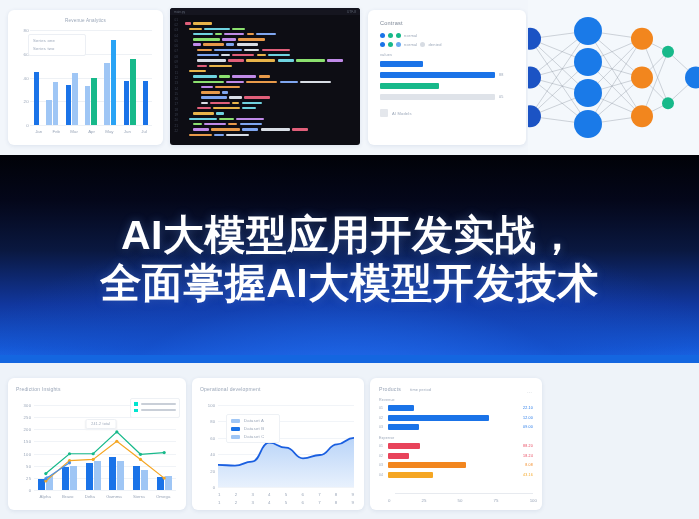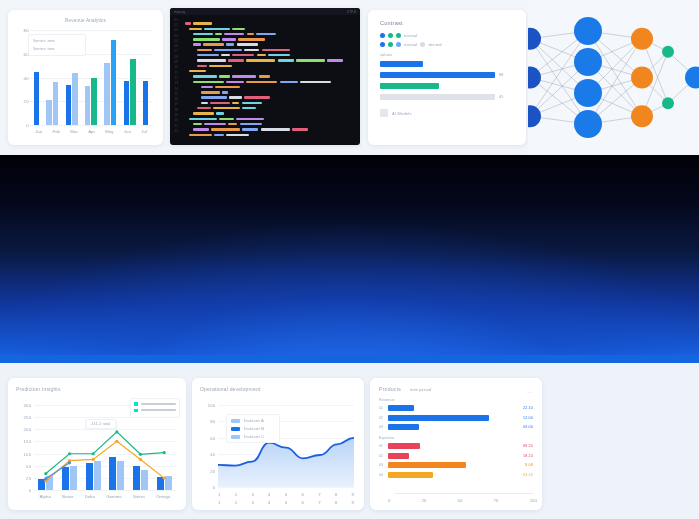--- a/index.html
+++ b/index.html
@@ -402,20 +402,22 @@
           <circle cx="114" cy="77.5" r="11" fill="#f2861e"></circle>
           <circle cx="114" cy="116.25" r="11" fill="#f2861e"></circle>
           <circle cx="140" cy="51.666666666666664" r="6" fill="#17b98a"></circle>
           <circle cx="140" cy="103.33333333333333" r="6" fill="#17b98a"></circle>
           <circle cx="168" cy="77.5" r="11" fill="#1a7ae8"></circle>
         </svg>
       </div>
   </div>
 
   <div id="banner">
+    <div class="bline">AI大模型应用开发实战，</div>
+    <div class="bline">全面掌握AI大模型开发技术</div>
   </div>
   <div id="bannerBar"></div>
 
   <div id="botRow">
 
     <div class="card" id="comboCard">
       <div class="title blurtext">Prediction Insights</div>
       <div class="plot" id="comboPlot">
         <div class="tip blurtext">241.2 total</div>
       <div class="gl" style="top: 0%;"></div>

